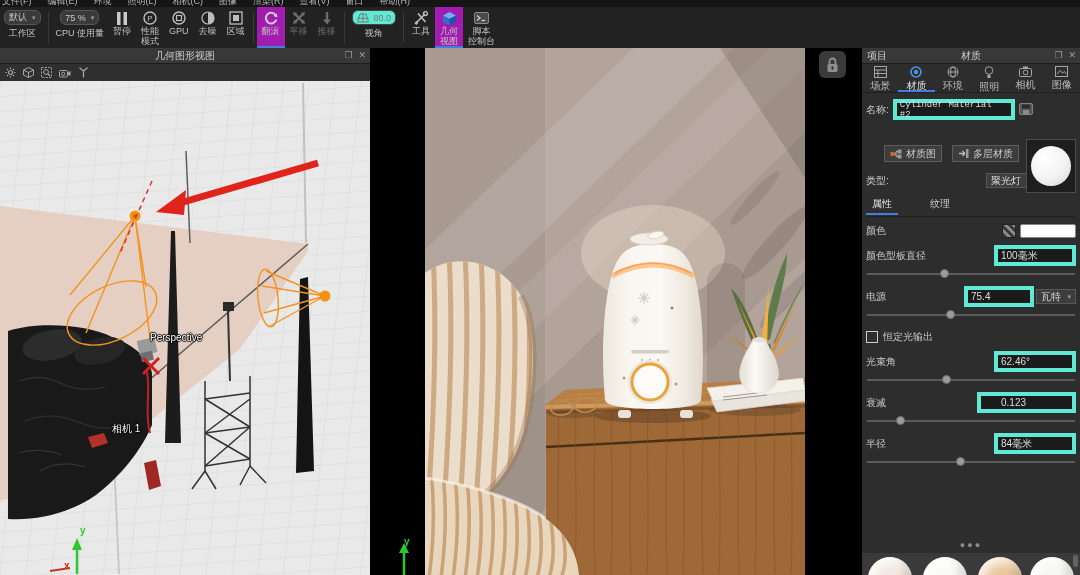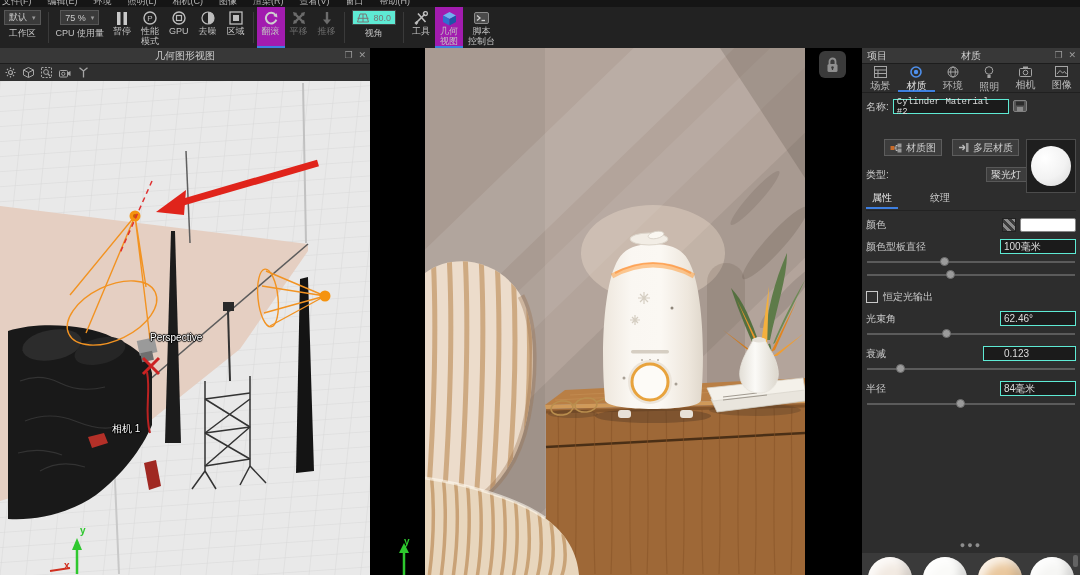--- a/index.html
+++ b/index.html
@@ -11,21 +11,21 @@
   
   .toolbar{position:absolute;left:0;top:7px;width:100%;height:41px;background:#222;
            border-bottom:1px solid #090909;display:flex;align-items:stretch;}
   .tbtn{display:flex;flex-direction:column;align-items:center;justify-content:flex-start;
         padding:3px 5px 0;color:#c3c3c3;font-size:9px;line-height:1.1;text-align:center;}
   .tbtn .ticon{height:16px;display:flex;align-items:center;justify-content:center;margin-bottom:1px;color:inherit;}
   .tb-label{white-space:pre-line;}
   .tbtn.active{background:#a21caf;box-shadow:inset 0 -2px 0 #3e7fe0;}
   .tbtn.dim{color:#6c6c6c;}
   .vsep{width:1px;background:#3a3a3a;margin:5px 3px;}
-  .tcombo{background:#3a3a3a;border:1px solid #565656;border-radius:0;color:#ccc;font-size:9px;
+  .tcombo{background:#3a3a3a;border:1px solid #565656;border-radius:6px;color:#ccc;font-size:9px;
           height:13px;display:flex;align-items:center;gap:5px;padding:0 4px;margin-bottom:2px;}
   .tcombo .arr{font-size:7px;color:#999;}
   .tcombo.dim{color:#777;border-color:#444;background:#5eead4;}
   .tgroup{display:flex;flex-direction:column;align-items:center;padding:3px 4px 0;color:#c3c3c3;font-size:9px;}
   
   .panel-titlebar{height:15px;background:#383838;border-bottom:1px solid #1d1d1d;color:#cfcfcf;
                   font-size:10px;display:flex;align-items:center;position:relative;}
   .pt-title{flex:1;text-align:center;}
   .pt-left{position:absolute;left:5px;}
   .pt-icons{position:absolute;right:4px;top:1px;display:flex;gap:6px;color:#9d9d9d;font-size:9px;line-height:13px;}
@@ -45,21 +45,21 @@
   
   .right-panel{position:absolute;left:862px;top:48px;width:218px;height:527px;background:#2d2d2d;
                color:#c9c9c9;font-size:10px;}
   .rtabs{display:flex;height:28px;border-bottom:1px solid #202020;}
   .rtab{flex:1;display:flex;flex-direction:column;align-items:center;justify-content:flex-start;
         padding-top:2px;gap:1px;color:#bdbdbd;}
   .rtab .ricon{height:13px;display:flex;align-items:center;color:#a5a5a5;}
   .rtab.active{color:#e2e2e2;box-shadow:inset 0 -2px 0 #3e7fe0;}
   .rtab.active .ricon{color:#4f90ec;}
   .rp-body{position:relative;padding:0 4px;}
-  .field{background:#1b1b1b;border:1px solid #5eead4;color:#ddd;font-size:10px;height:13px;
+  .field{background:#1b1b1b;border:4px solid #5eead4;color:#ddd;font-size:10px;height:13px;
          display:flex;align-items:center;padding:0 3px;box-sizing:content-box;}
   .mono{font-family:"Liberation Mono",monospace;font-size:9px;}
   .ddown{background:#3d3d3d;border:1px solid #585858;color:#ddd;height:13px;display:flex;
          align-items:center;justify-content:space-between;padding:0 4px;font-size:10px;}
   .ddown .arr{font-size:7px;color:#999;margin-left:4px;}
   .name-row{display:flex;align-items:center;gap:4px;margin-top:6px;}
   .preview-box{position:absolute;right:4px;top:40px;width:48px;height:52px;background:#1e1e1e;
                border:1px solid #4c4c4c;display:flex;align-items:center;justify-content:center;}
   .preview-sphere{width:40px;height:40px;border-radius:50%;
                   background:radial-gradient(circle at 35% 30%,#ffffff,#f2f2f2 55%,#d9d9d9 95%);}
@@ -651,20 +651,30 @@
 
       <div class="prop">
         <span>颜色型板直径</span>
         <span class="field" style="width:68px;">100毫米</span>
       </div>
       <div class="slider">
         <div class="track"></div>
           <div class="handle" style="left:35%;"></div>
       </div>
 
+      <div class="prop">
+        <span>电源</span>
+        <span style="display:flex;align-items:center;gap:2px;">
+          <span class="field" style="width:56px;">75.4</span>
+          <span class="ddown" style="width:30px;">
+              <span>瓦特</span>
+              <span class="arr">▾</span>
+            </span>
+        </span>
+      </div>
       <div class="slider">
         <div class="track"></div>
           <div class="handle" style="left:38%;"></div>
       </div>
 
       <div class="cb-row">
         <span class="cbox"></span>
         <span>恒定光输出</span>
       </div>
 

